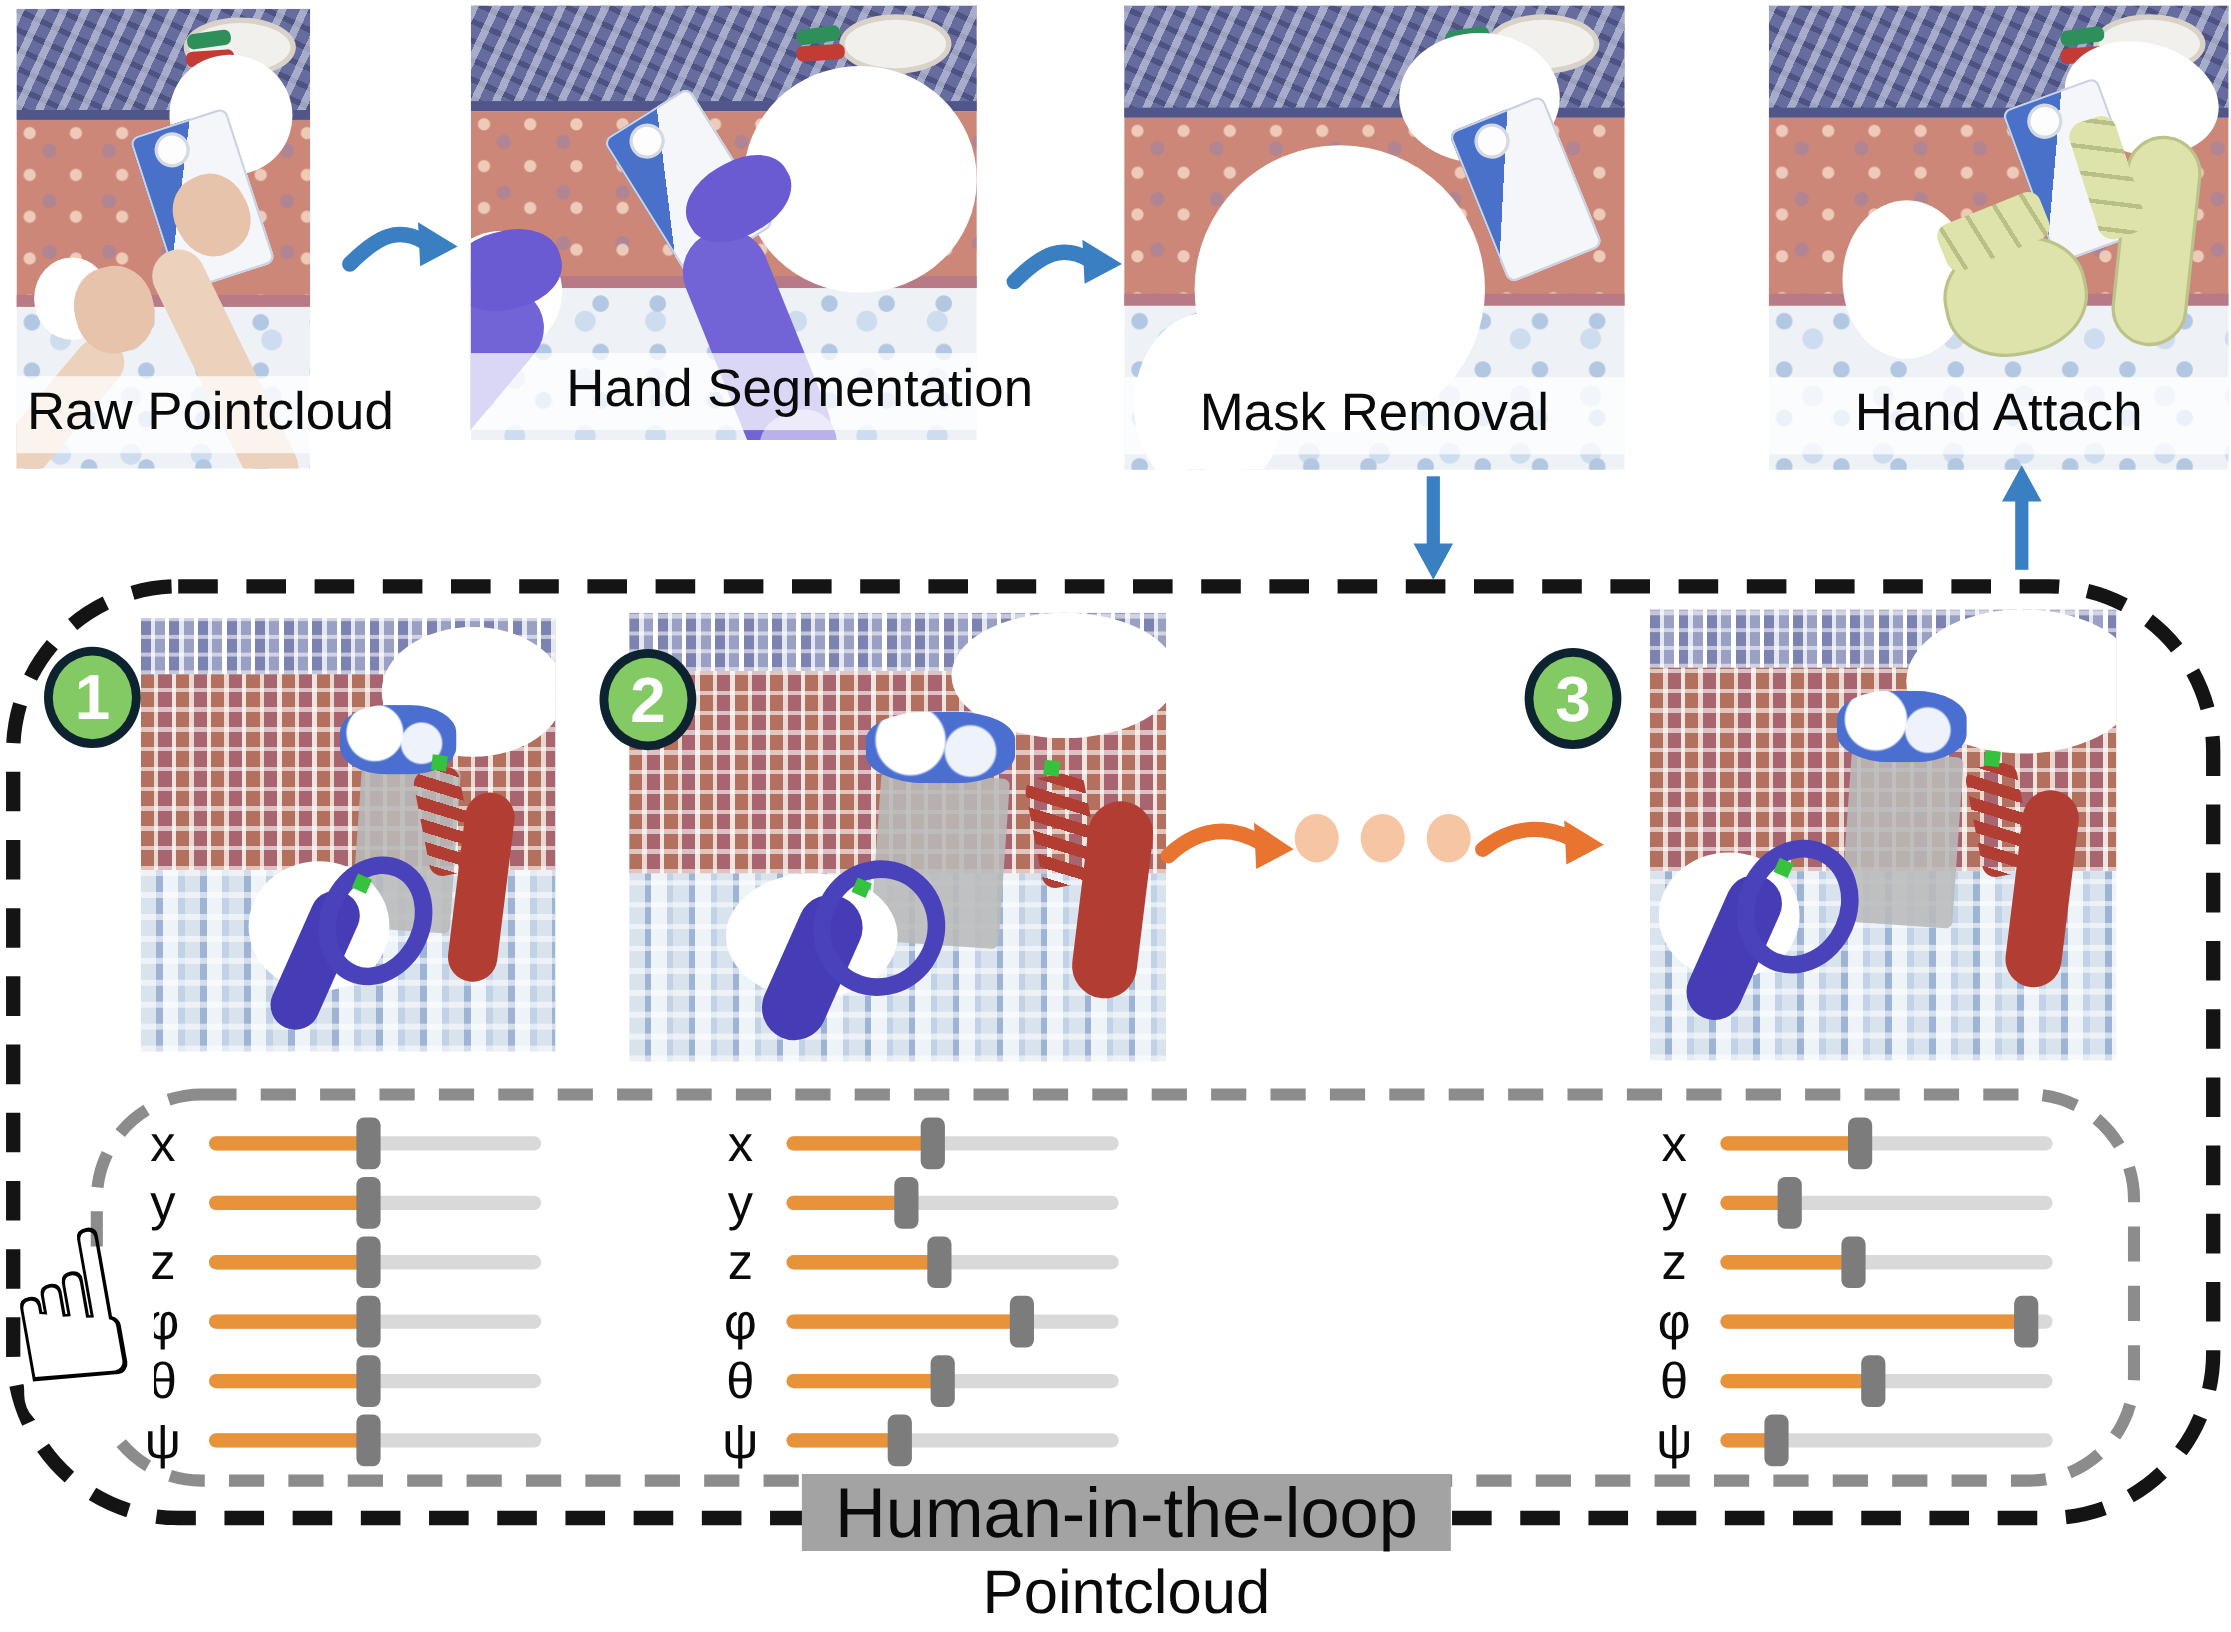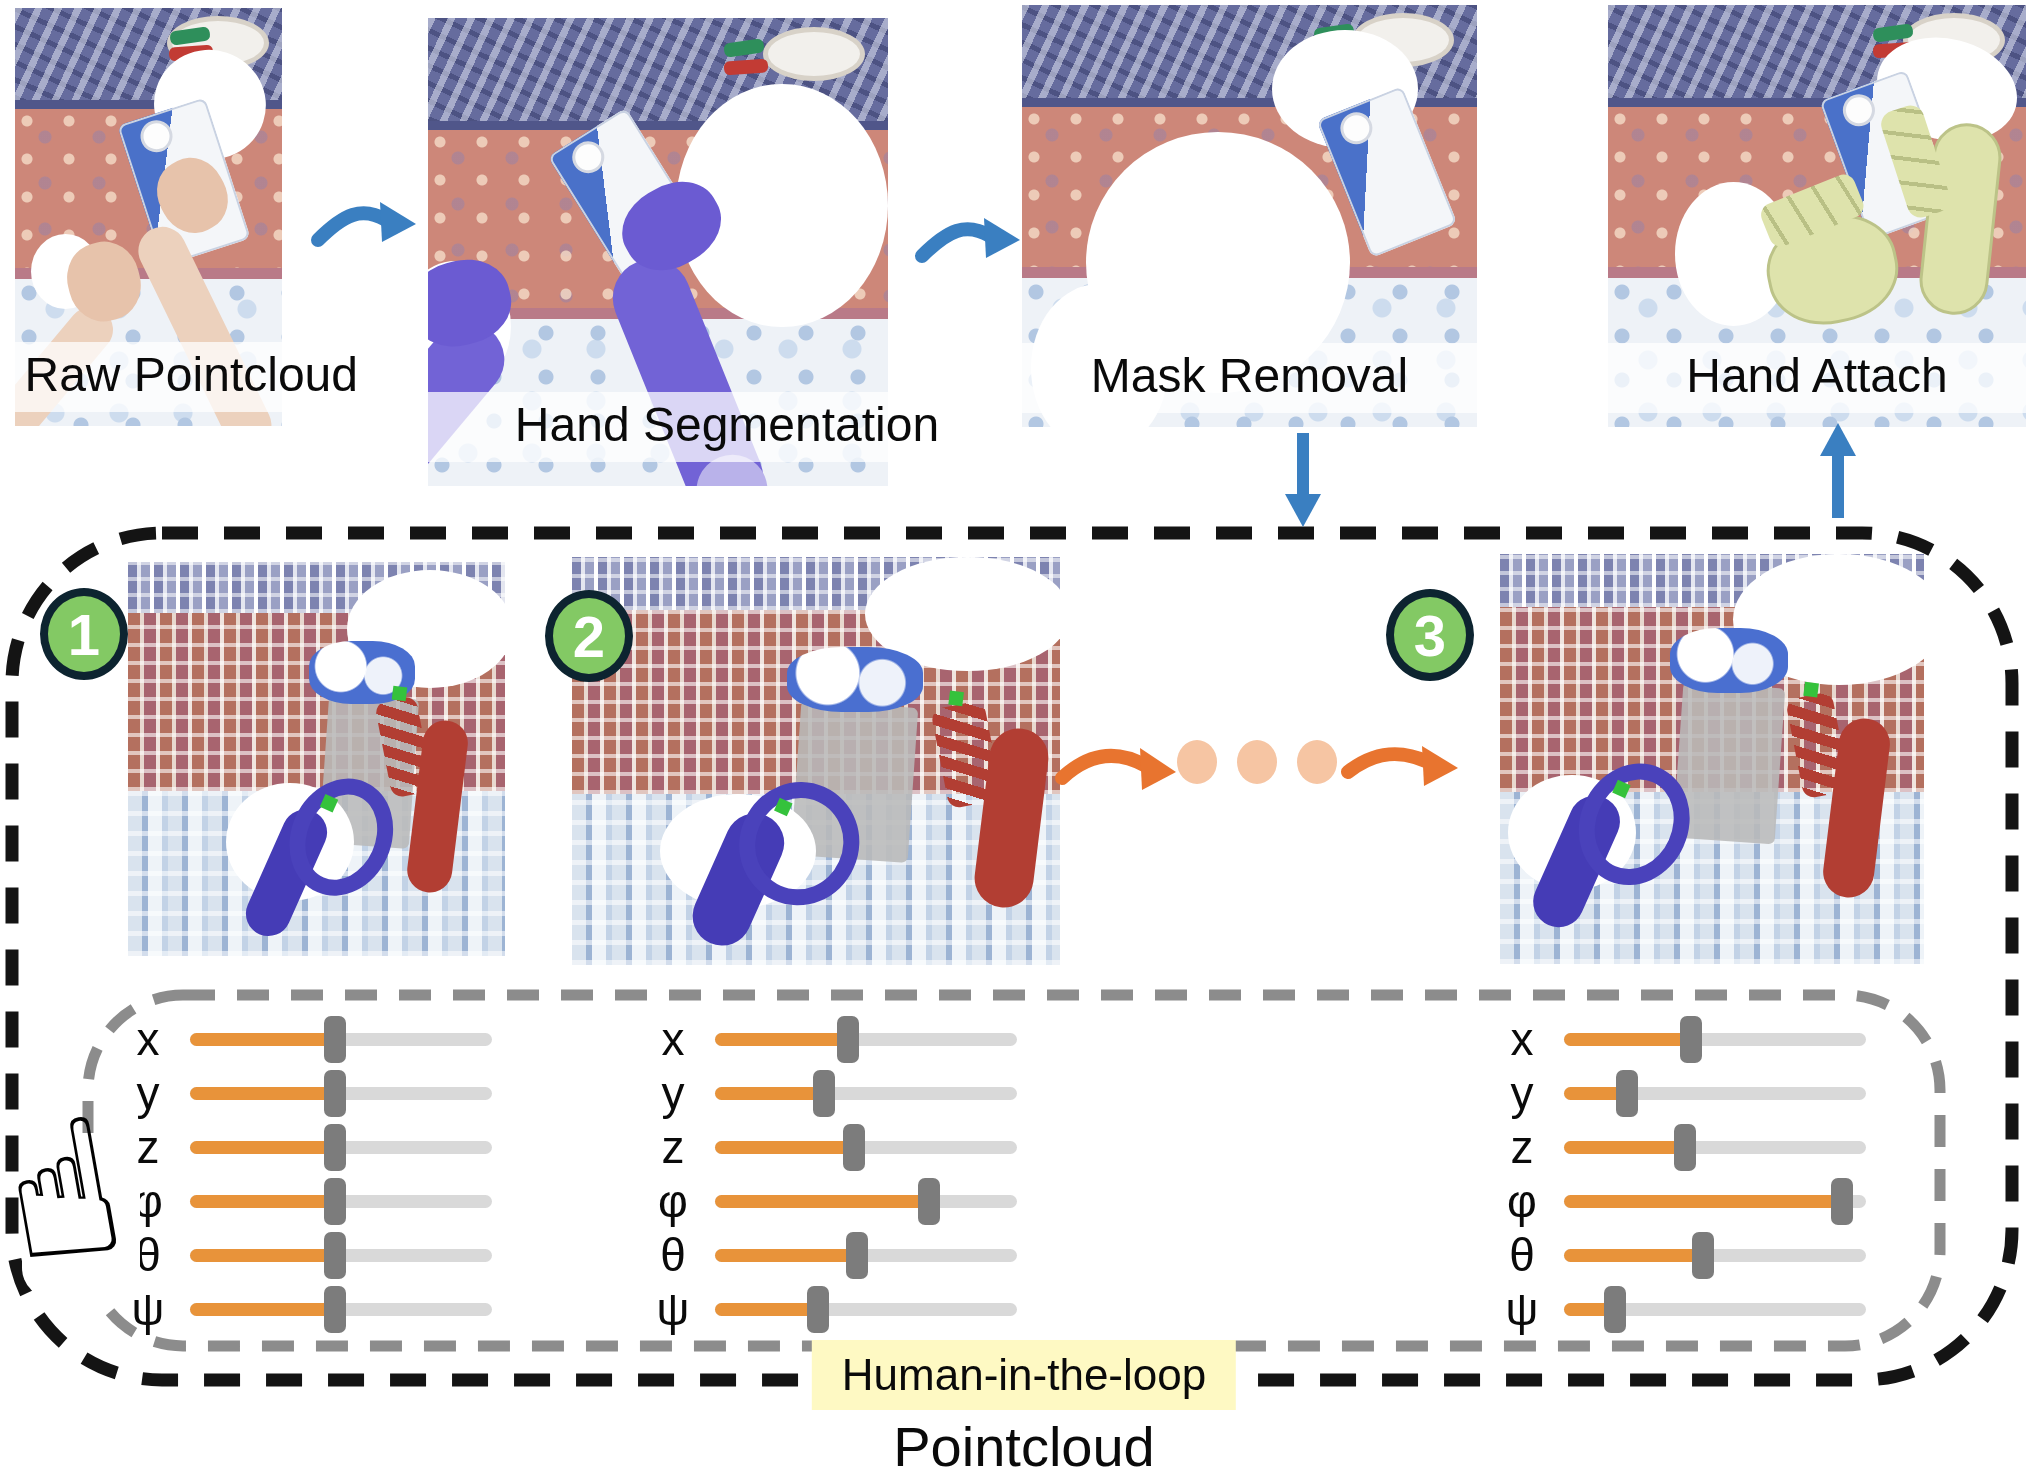--- a/index.html
+++ b/index.html
@@ -92,22 +92,22 @@
 
   
   .panel{position:absolute;width:380px;}
   .srow{display:flex;align-items:center;height:54px;}
   .slbl{width:56px;text-align:center;font-size:46px;color:#0a0a0a;margin-right:14px;line-height:1;}
   .strack{position:relative;width:302px;height:13px;background:var(--slider-track);border-radius:7px;}
   .sfill{position:absolute;left:0;top:0;height:13px;background:var(--slider-fill);border-radius:7px;}
   .shandle{position:absolute;top:-17px;width:22px;height:47px;background:var(--slider-handle);border-radius:7px;}
 
   
-  .cap1{position:absolute;left:1024px;top:1340px;transform:translateX(-50%);font-size:44px;line-height:70px;
-        color:#0a0a0a;background:#fef9c3;padding:0 30px;white-space:nowrap;}
+  .cap1{position:absolute;left:1024px;top:1340px;transform:translateX(-50%);font-size:64px;line-height:70px;
+        color:#0a0a0a;background:#a3a3a3;padding:0 30px;white-space:nowrap;}
   .cap2{position:absolute;left:1024px;top:1412px;transform:translateX(-50%);font-size:56px;line-height:70px;
         color:#0a0a0a;white-space:nowrap;}
 
   
   .cursor-patch{position:absolute;left:22px;top:1150px;width:118px;height:148px;background:#fff;border-radius:30px;}
   .hand-cursor{position:absolute;left:6px;top:1098px;font-size:188px;line-height:1;color:#000;
        font-family:"DejaVu Sans",sans-serif;transform:rotate(-10deg);}
 
   .overlay{position:absolute;left:0;top:0;}
 </style>
@@ -129,21 +129,21 @@
       <div class="carton" style="left:46%;top:24%;transform:rotate(-18deg);"></div>
       <div class="forearm armL"></div>
       <div class="hand handL"></div>
       <div class="forearm armR"></div>
       <div class="hand handR"></div>
       <div class="stage-label-band"></div>
     </div>
     <div class="stage-label">Raw Pointcloud</div>
   </div>
 
-  <div class="stage v2" style="left:428px;top:18px;width:460px;height:468px;">
+  <div class="stage v2" style="left:428px;top:5px;width:460px;height:395px;">
     <div class="img">
       <div class="st-a"></div>
       <div class="st-b"></div>
       <div class="st-c"></div>
       <div class="prop-roll"></div>
       <div class="prop-pen1"></div>
       <div class="prop-pen2"></div>
       <div class="blob" style="left:54%;top:14%;width:46%;height:52%;"></div>
       <div class="blob" style="left:-6%;top:52%;width:24%;height:28%;"></div>
       <div class="carton" style="left:33%;top:22%;transform:rotate(-32deg);"></div>

